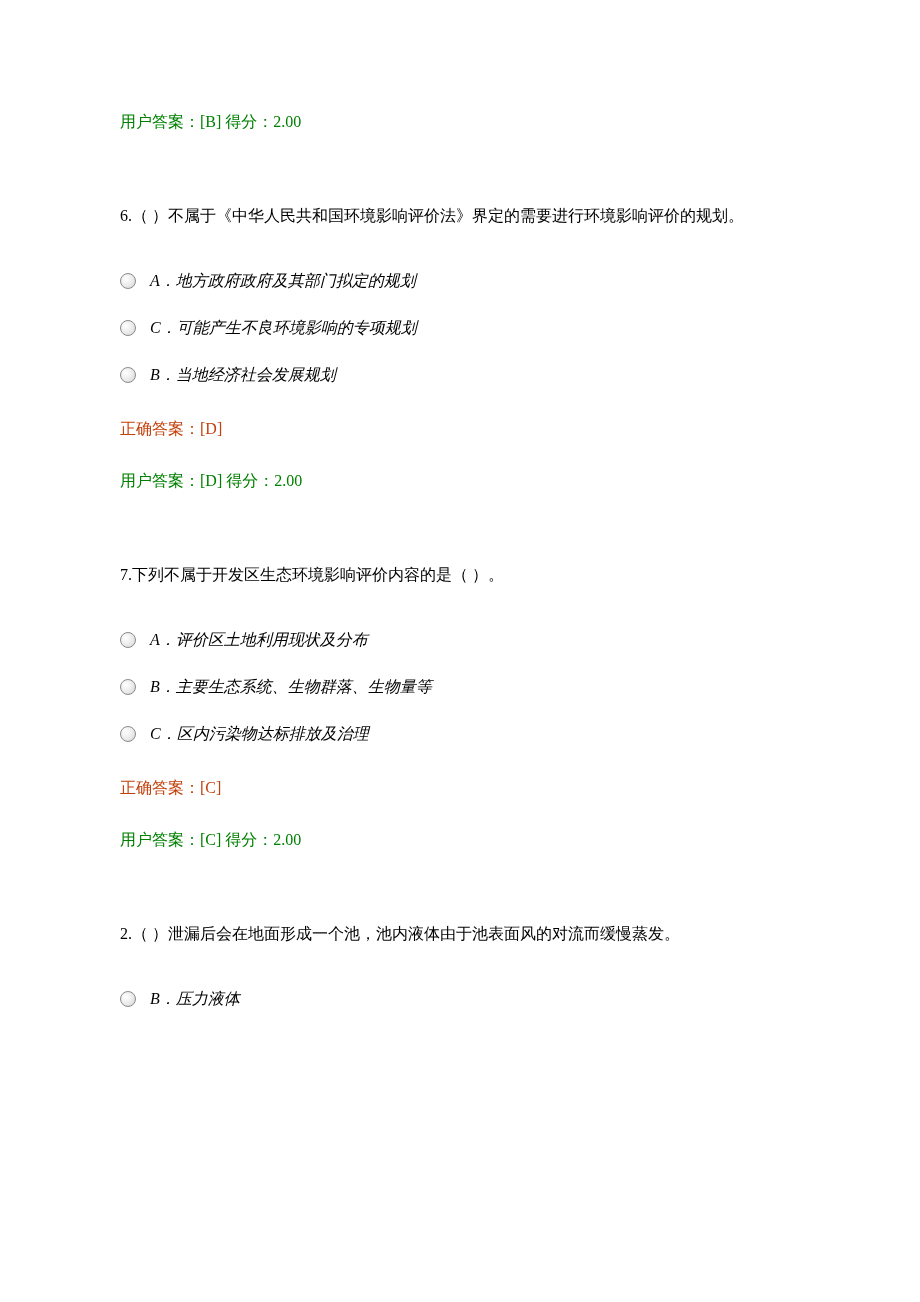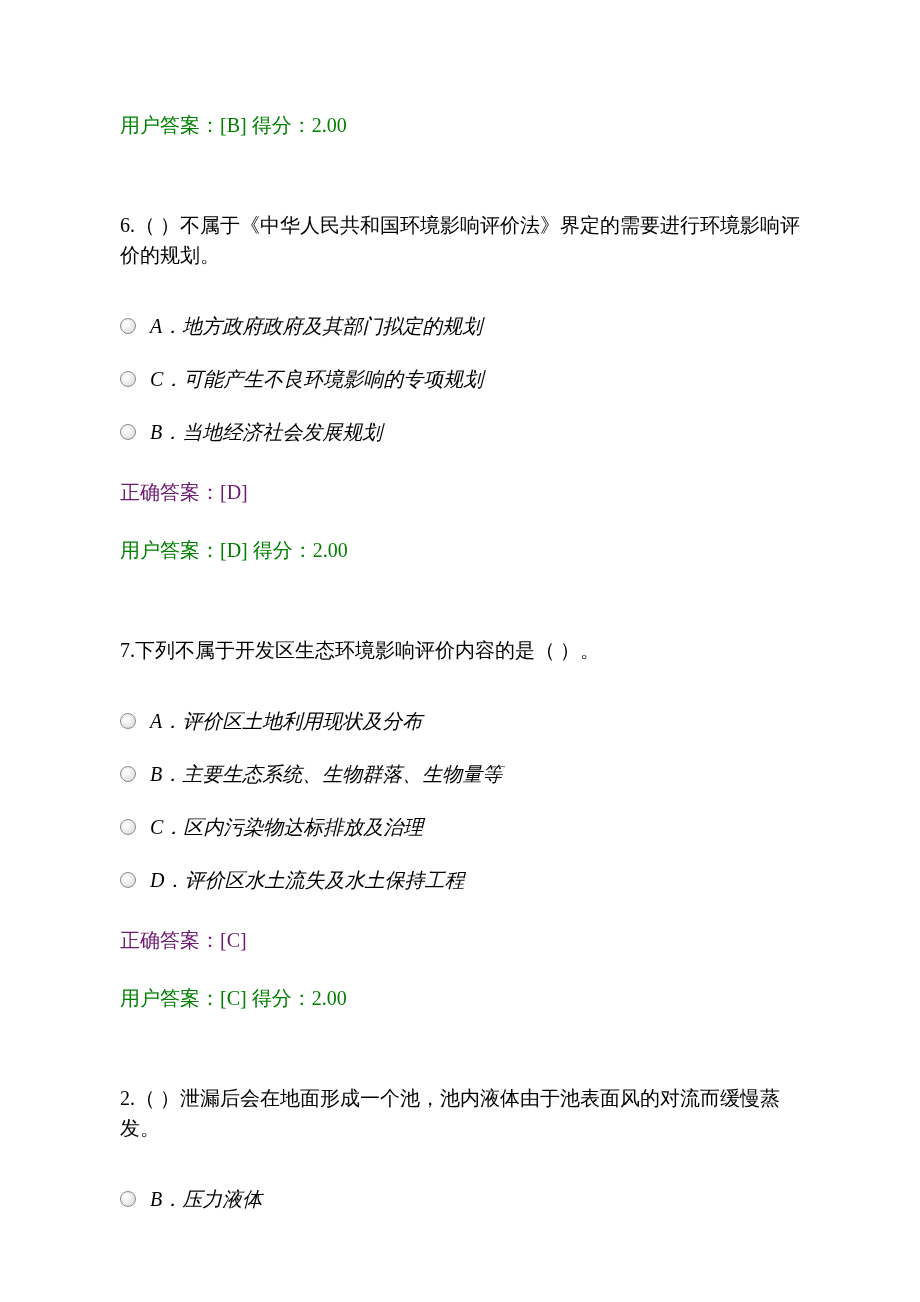--- a/index.html
+++ b/index.html
@@ -5,30 +5,30 @@
   body {
     margin: 0;
     padding: 0;
     background: #ffffff;
     font-family: "SimSun", "宋体", serif;
     width: 920px;
   }
   .page {
     padding: 110px 120px 40px 120px;
     box-sizing: border-box;
-    font-size: 20px;
+    font-size: 16px;
     line-height: 1.5;
     color: #000;
   }
   .user-answer {
     color: #008000;
     margin-bottom: 70px;
   }
   .correct-answer {
-    color: #701a75;
+    color: #c2410c;
     margin-bottom: 28px;
   }
   .question-text {
     margin-bottom: 40px;
   }
   .option-row {
     display: flex;
     align-items: center;
     margin-bottom: 22px;
     gap: 14px;
@@ -81,24 +81,20 @@
       <span class="option-label">A．评价区土地利用现状及分布</span>
     </div>
     <div class="option-row">
       <span class="radio"></span>
       <span class="option-label">B．主要生态系统、生物群落、生物量等</span>
     </div>
     <div class="option-row">
       <span class="radio"></span>
       <span class="option-label">C．区内污染物达标排放及治理</span>
     </div>
-    <div class="option-row">
-      <span class="radio"></span>
-      <span class="option-label">D．评价区水土流失及水土保持工程</span>
-    </div>
   </div>
   <div class="correct-answer">正确答案：[C]</div>
   <div class="user-answer">用户答案：[C] 得分：2.00</div>
 
   <div class="question-text">2.（ ）泄漏后会在地面形成一个池，池内液体由于池表面风的对流而缓慢蒸发。</div>
   <div class="options-block">
     <div class="option-row">
       <span class="radio"></span>
       <span class="option-label">B．压力液体</span>
     </div>

